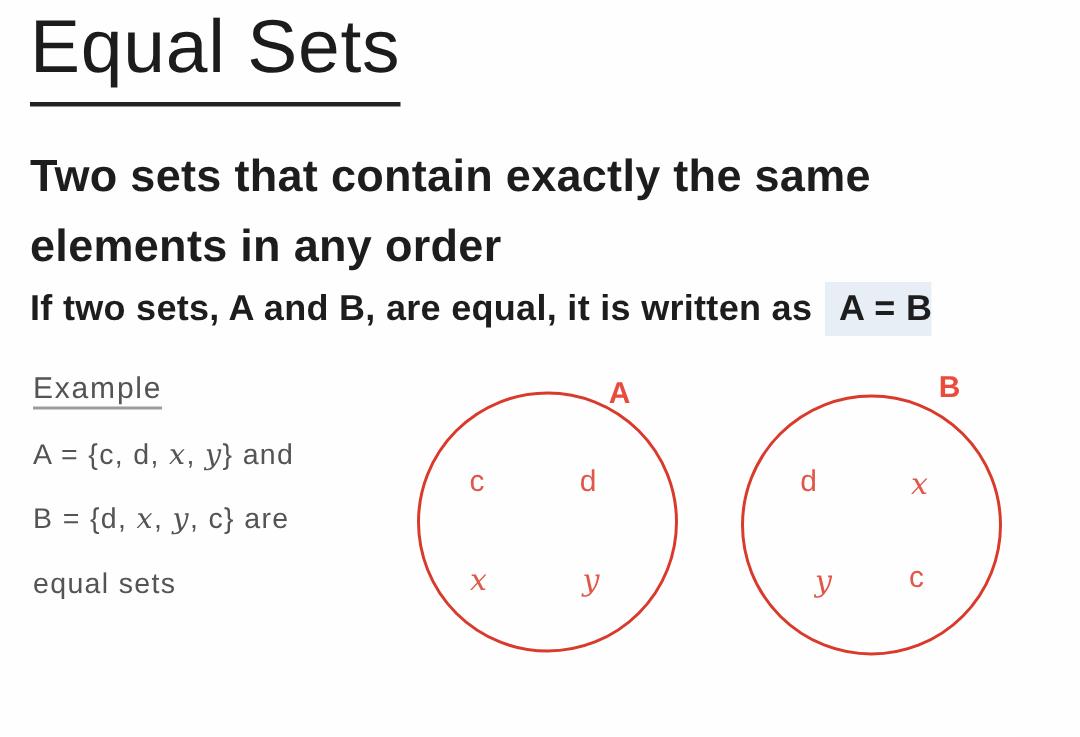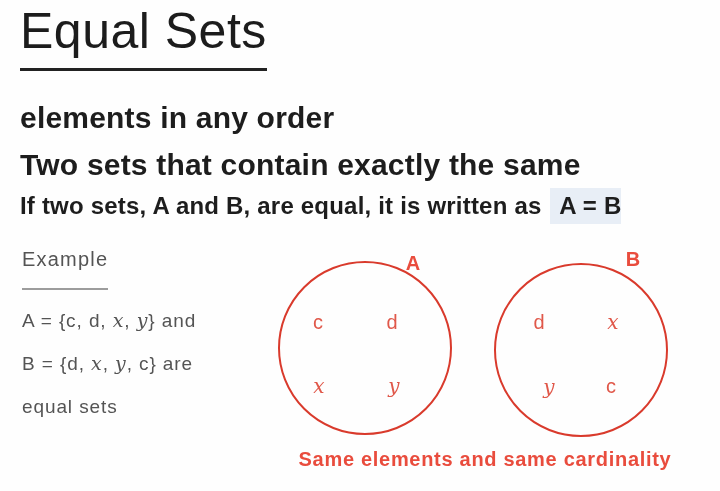--- a/index.html
+++ b/index.html
@@ -51,21 +51,21 @@
   }
 
   
   .example { position: absolute; left: 22px; top: 248px; }
   .example-heading {
     display: inline-block;
     margin: 0;
     font-size: 20px; font-weight: 400;
     color: var(--example-text, #565656);
     letter-spacing: 1.2px;
-    padding-bottom: 17px;
+    padding-bottom: 0;
     border-bottom: 2px solid var(--example-underline, #9c9c9c);
   }
   .example-lines { margin-top: 21px; }
   .example-lines p {
     margin: 16px 0 24px 0;
     font-size: 19px; line-height: 19px;
     color: var(--example-text, #4f4f4f);
     letter-spacing: 0.9px;
     white-space: nowrap;
   }
@@ -104,22 +104,22 @@
 <body>
 
 <div class="canvas">
 
   <div class="title-wrap">
     <div class="title">Equal Sets</div>
   </div>
 
 
   <div class="definition">
+    <div>Two sets that contain exactly the same</div>
     <div>elements in any order</div>
-    <div>Two sets that contain exactly the same</div>
   </div>
 
   <div class="notation">
     <span>If two sets, A and B, are equal, it is written as</span>
     <span class="hl">A = B</span>
   </div>
 
   <div class="example">
     <h3 class="example-heading">Example</h3>
     <div class="example-lines">
@@ -137,15 +137,14 @@
       <span class="set-el math-it" style="left: 319px; top: 386px;">x</span>
       <span class="set-el math-it" style="left: 394px; top: 386px;">y</span>
       <div class="circle" style="left: 494px; top: 263px; height: 174px; width: 174px;"></div>
       <span class="set-label" style="left: 633px; top: 259px;">B</span>
       <span class="set-el" style="left: 539px; top: 322px;">d</span>
       <span class="set-el math-it" style="left: 613px; top: 322px;">x</span>
       <span class="set-el math-it" style="left: 549px; top: 387px;">y</span>
       <span class="set-el" style="left: 611px; top: 386px;">c</span>
     </div>
 
-  <div class="caption">Same elements and same cardinality</div>
 
 </div>
 
 </body></html>

